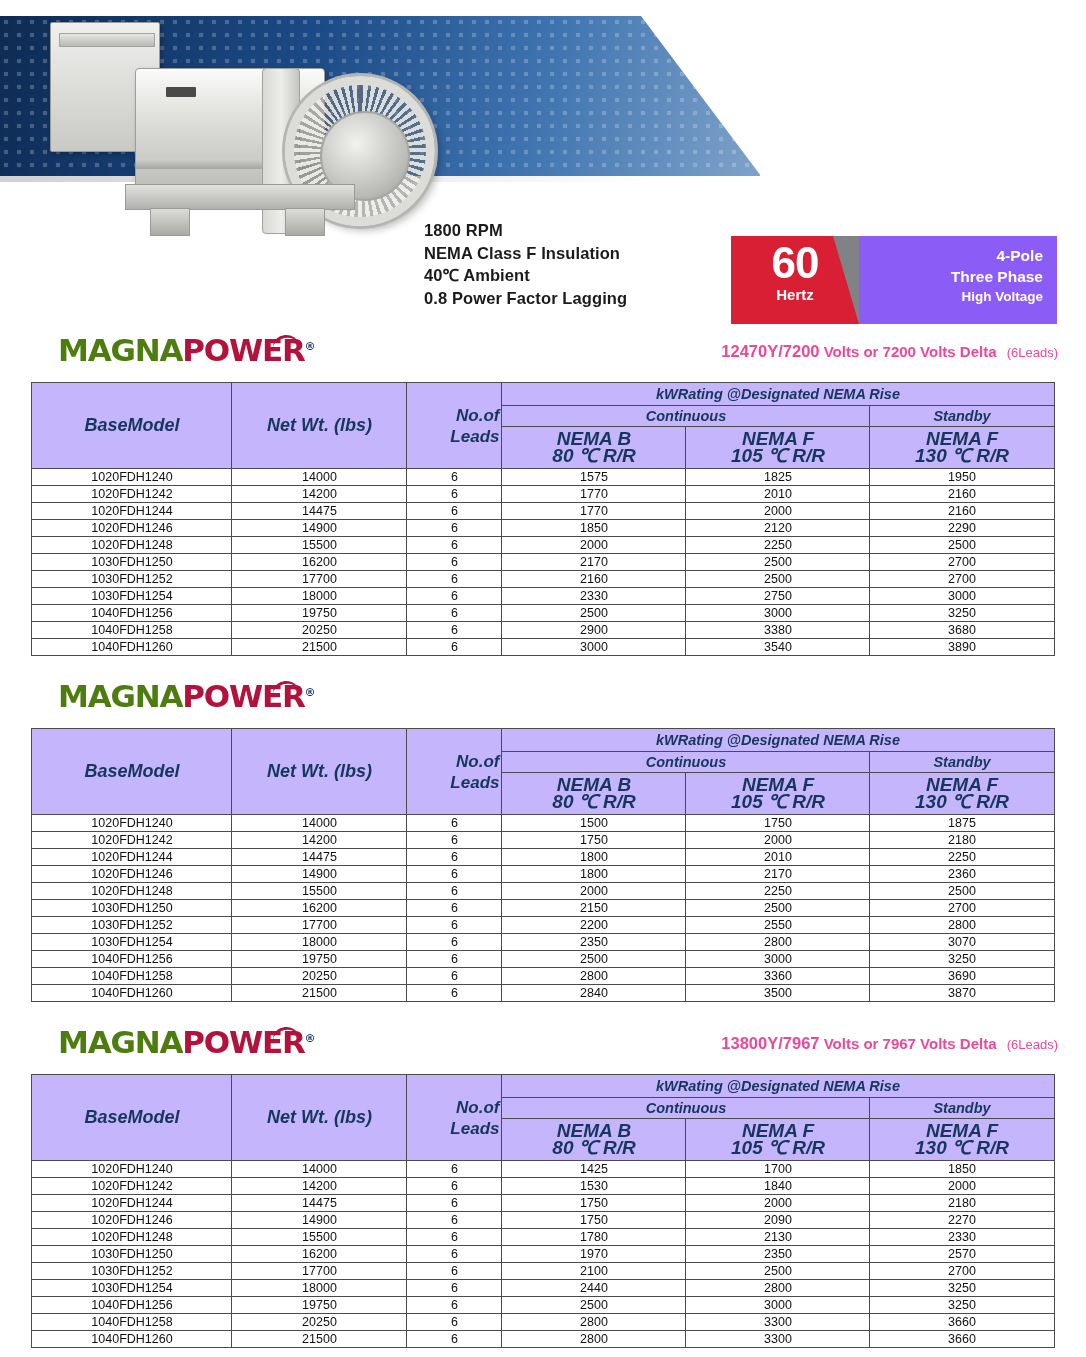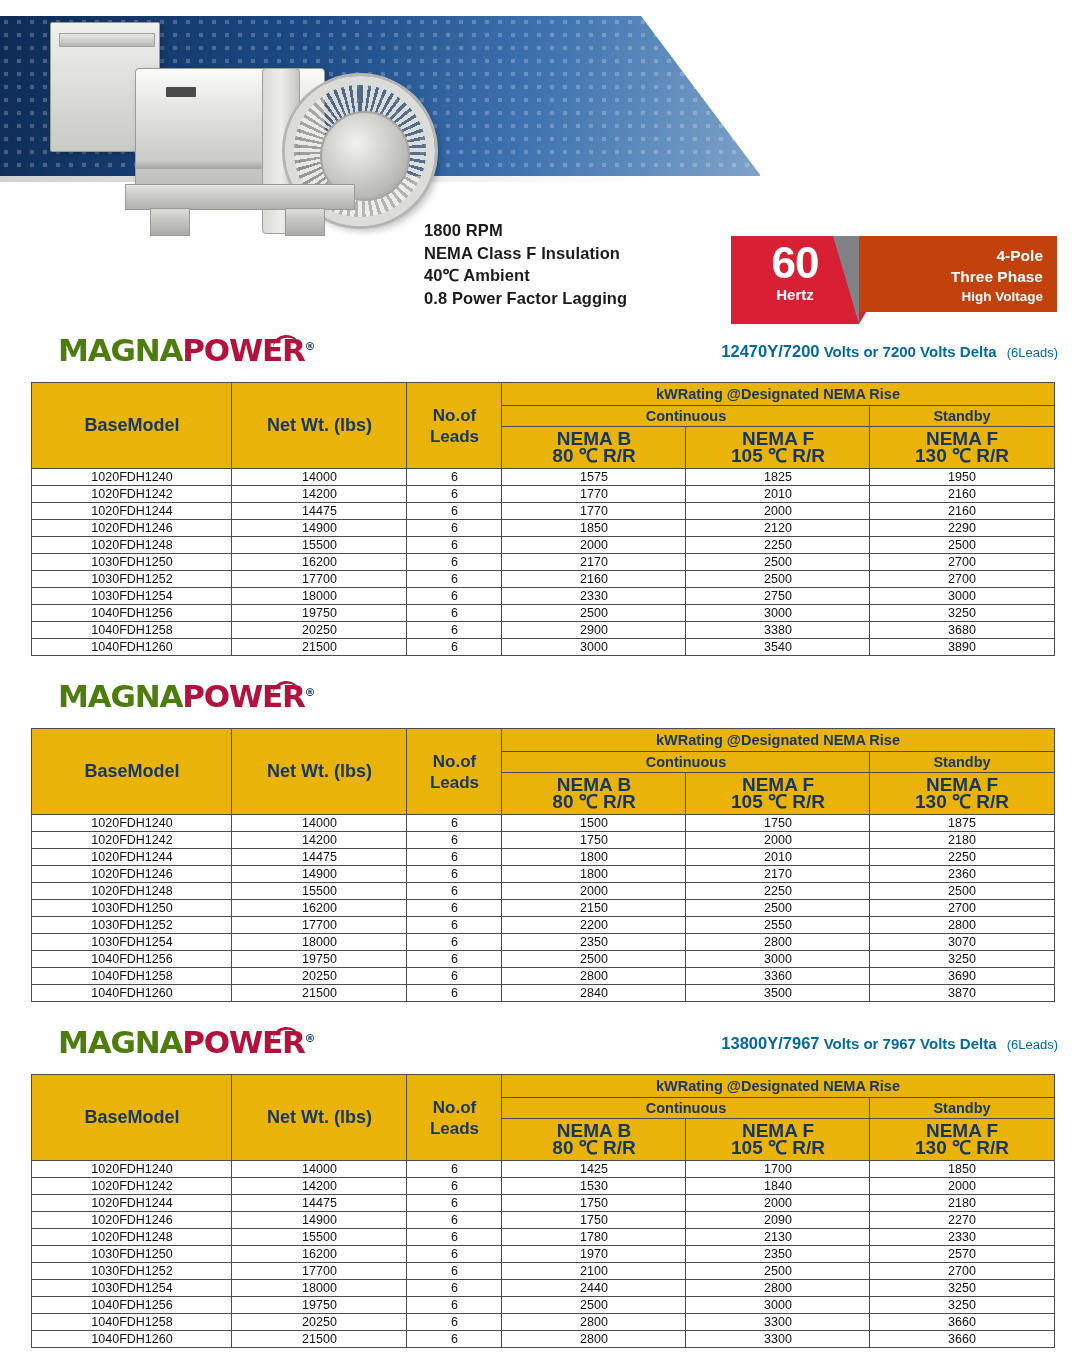--- a/index.html
+++ b/index.html
@@ -139,22 +139,22 @@
   }
   .hz-num{
     font-size:44px; font-weight:700; line-height:50px; padding-top:2px;
     letter-spacing:-1px;
   }
   .hz-label{ font-size:15px; font-weight:700; line-height:14px; }
 
   .pole-badge{
     position:absolute;
     left:859px; top:220px;
-    width:198px; height:76px;
-    background:#c2410c;
+    width:198px; height:88px;
+    background:#8b5cf6;
     color:#fff;
     padding:9px 14px 0 22px;
     text-align:right;
   }
   .pole-badge:before{
     content:"";
     position:absolute; left:-26px; top:0;
     width:0;height:0;
     border-top:88px solid #808285;
     border-left:26px solid transparent;
@@ -179,44 +179,45 @@
   .logo .swoosh{
     position:absolute; right:16px; top:3px;
     width:26px; height:12px;
     border-top:3px solid #b2123c;
     border-radius:50%/100% 100% 0 0;
     transform:rotate(-9deg);
   }
 
   .volt-title{
     position:absolute; right:28px; top:6px;
-    font-size:15px; font-weight:700; color:#0369a1;
+    font-size:15px; font-weight:700; color:#ec4899;
     white-space:nowrap;
   }
   .volt-title .big{ font-size:16.5px; }
   .volt-title .leads{ font-size:13px; font-weight:400; margin-left:6px; }
 
   
   table{
     border-collapse:collapse;
     width:1022px;
     margin:0 auto;
     table-layout:fixed;
   }
   table, td, th{ border:1px solid #4b4b4b; }
   th{
-    background:#eab308;
+    background:#c4b5fd;
     font-weight:700;
     color:#17365d;
     text-align:center;
     padding:2px 2px;
+    font-style:italic;
   }
   .th-base{ font-size:18px; }
   .th-net{ font-size:18px; }
-  .th-leads{ font-size:17px; line-height:21px; }
+  .th-leads{ font-size:17px; line-height:21px;text-align:right; }
   .th-kw{ font-size:14.5px; font-weight:700; padding:3px 0; }
   .th-cont{ font-size:14.5px; font-weight:700; padding:2px 0; }
   .th-nema{ font-size:19px; font-weight:700; line-height:17px; padding:3px 0 4px; }
   td{
     text-align:center;
     font-size:12.5px;
     padding:1px 0;
     background:#fff;
     color:#111;
   }

